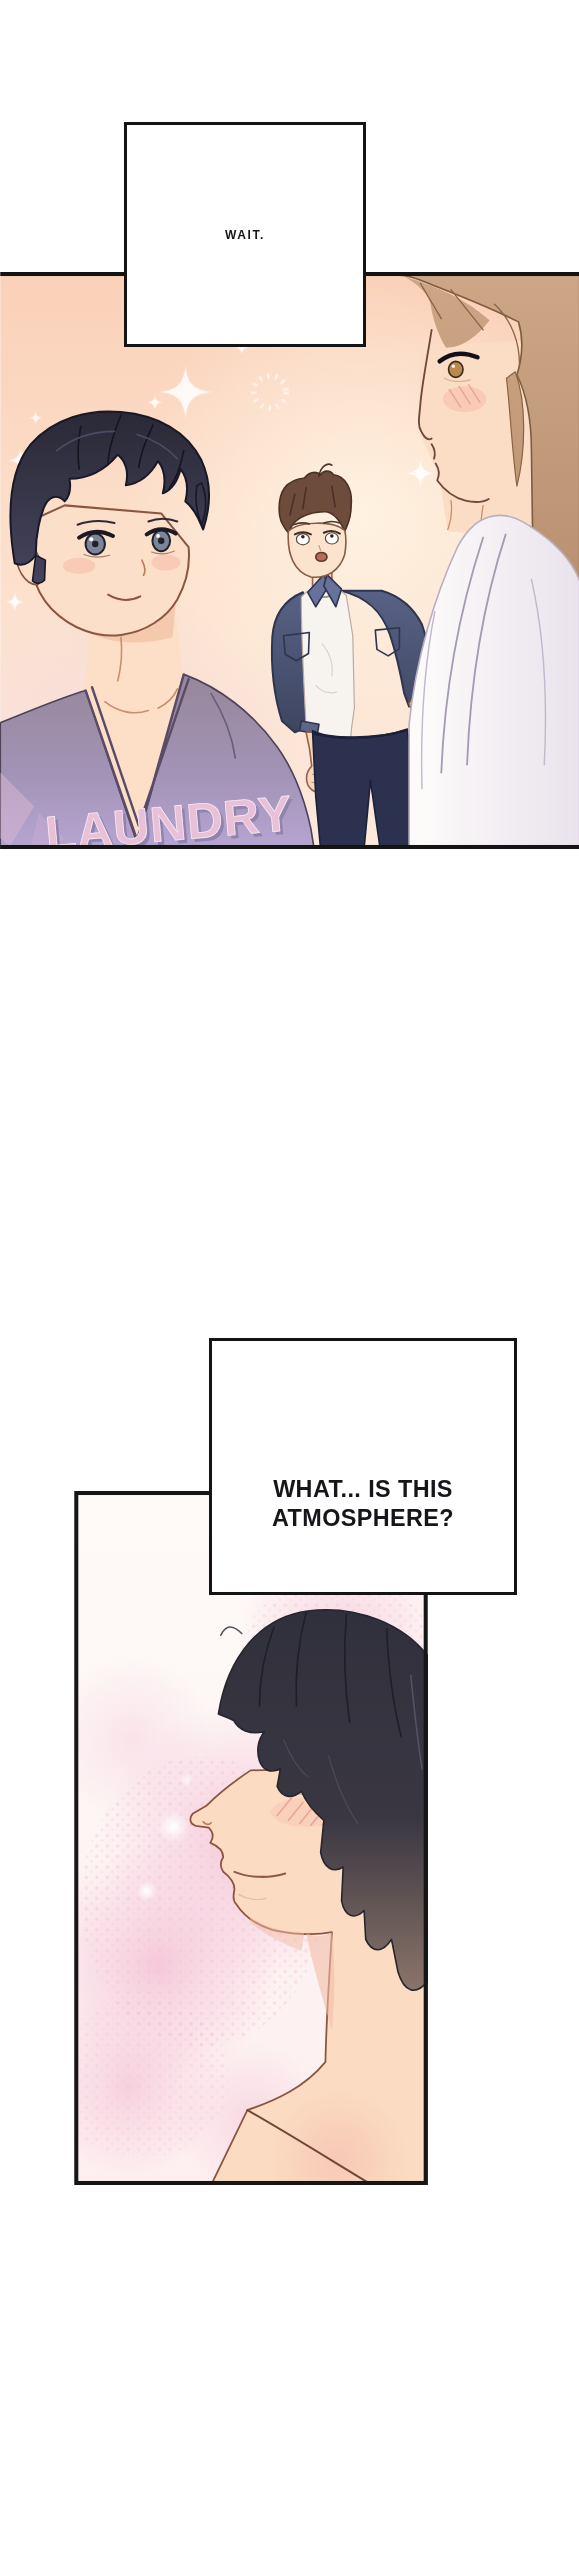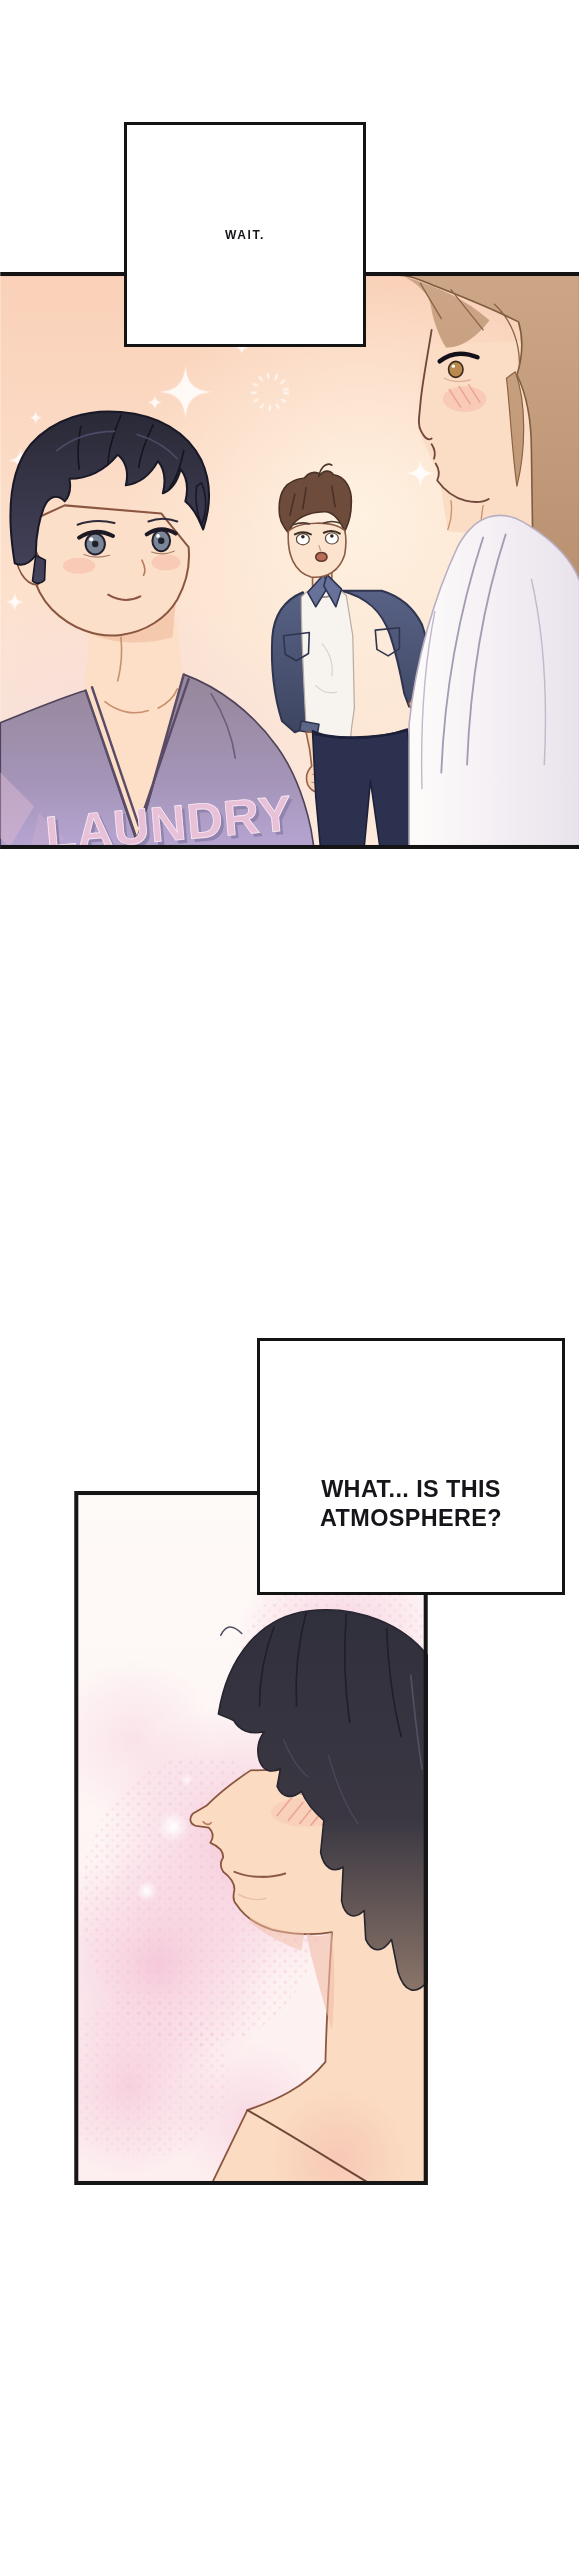--- a/index.html
+++ b/index.html
@@ -17,21 +17,21 @@
     display:flex;align-items:center;justify-content:center;
     text-align:center;font-weight:bold;
   }
   #caption-wait{
     left:107px;top:122px;width:242px;height:225px;
     font-size:12px;letter-spacing:1.6px;margin-left:17px;
   }
   #caption-atmosphere{
     left:209px;top:1338px;width:308px;height:257px;
     font-size:23.4px;line-height:29px;letter-spacing:0.4px;
-    align-items:flex-start;padding-top:134px;margin-left:48px;
+    align-items:flex-start;padding-top:134px;
   }
   .cap-line{display:block;}
 </style>
 </head>
 <body>
 
 <div id="page">
 
   <svg id="scene-panel" class="panel-svg" width="580" height="577" viewBox="0 338 720 717" xmlns="http://www.w3.org/2000/svg">
     <defs>

